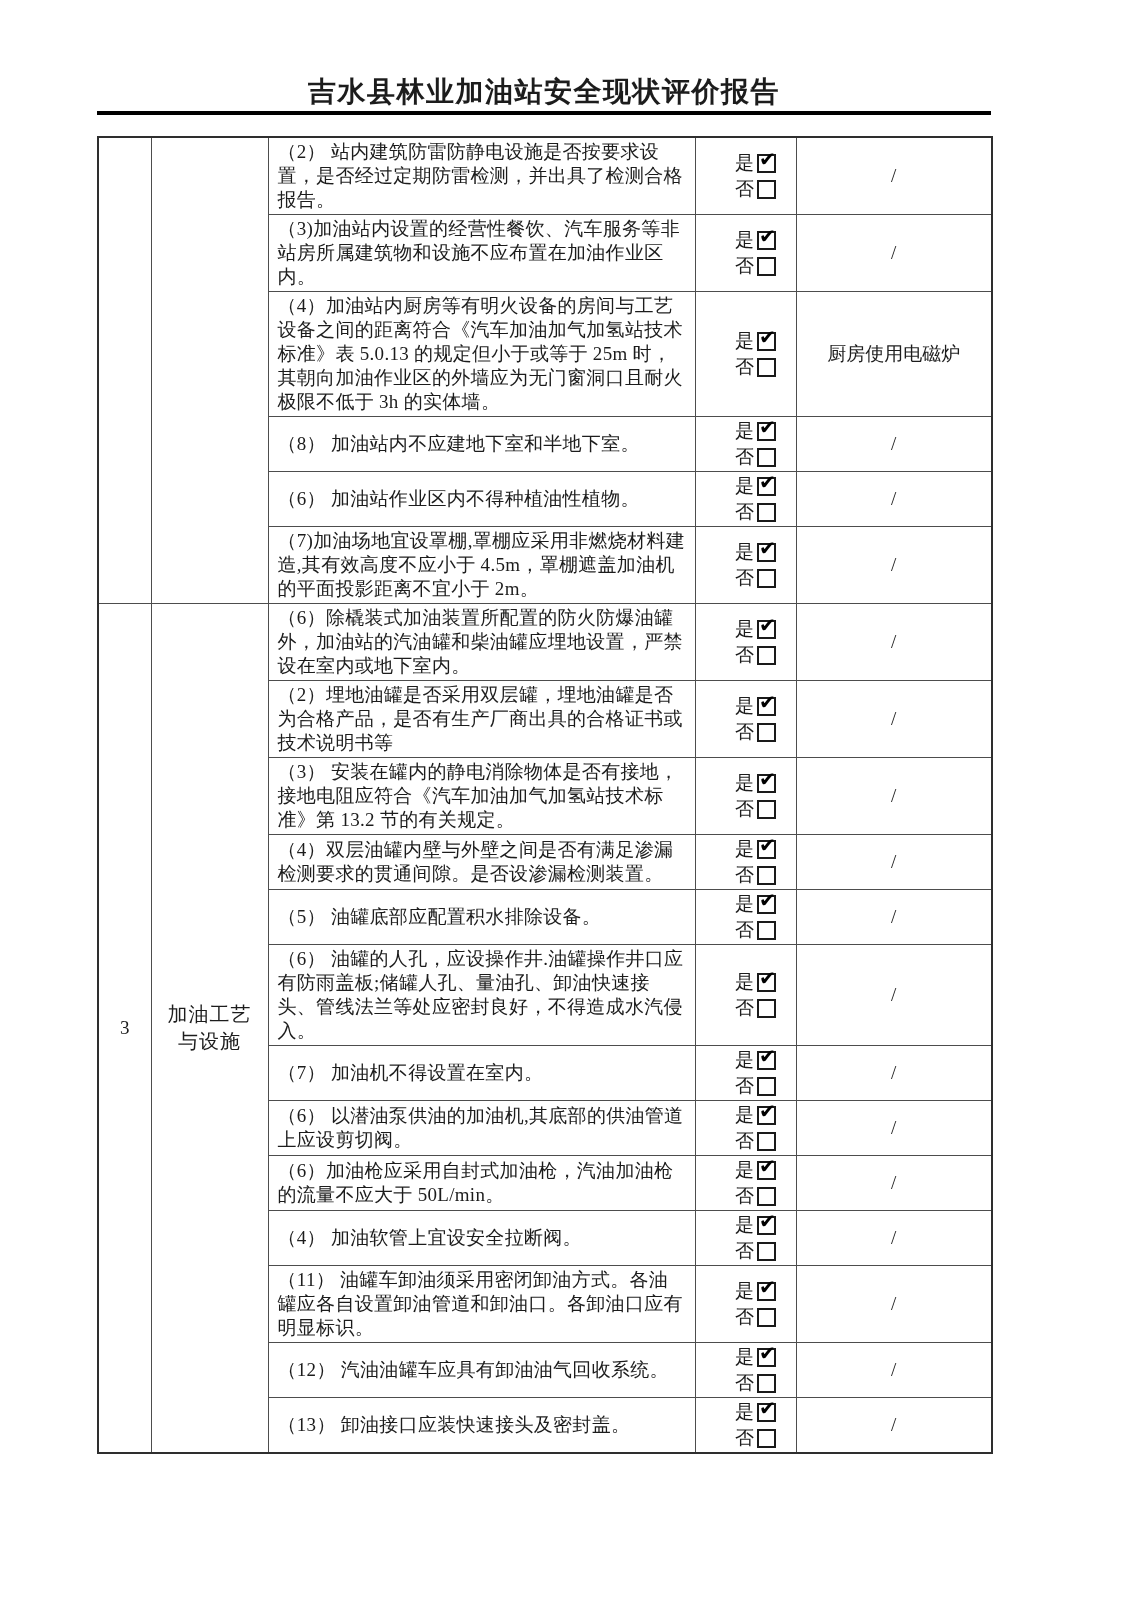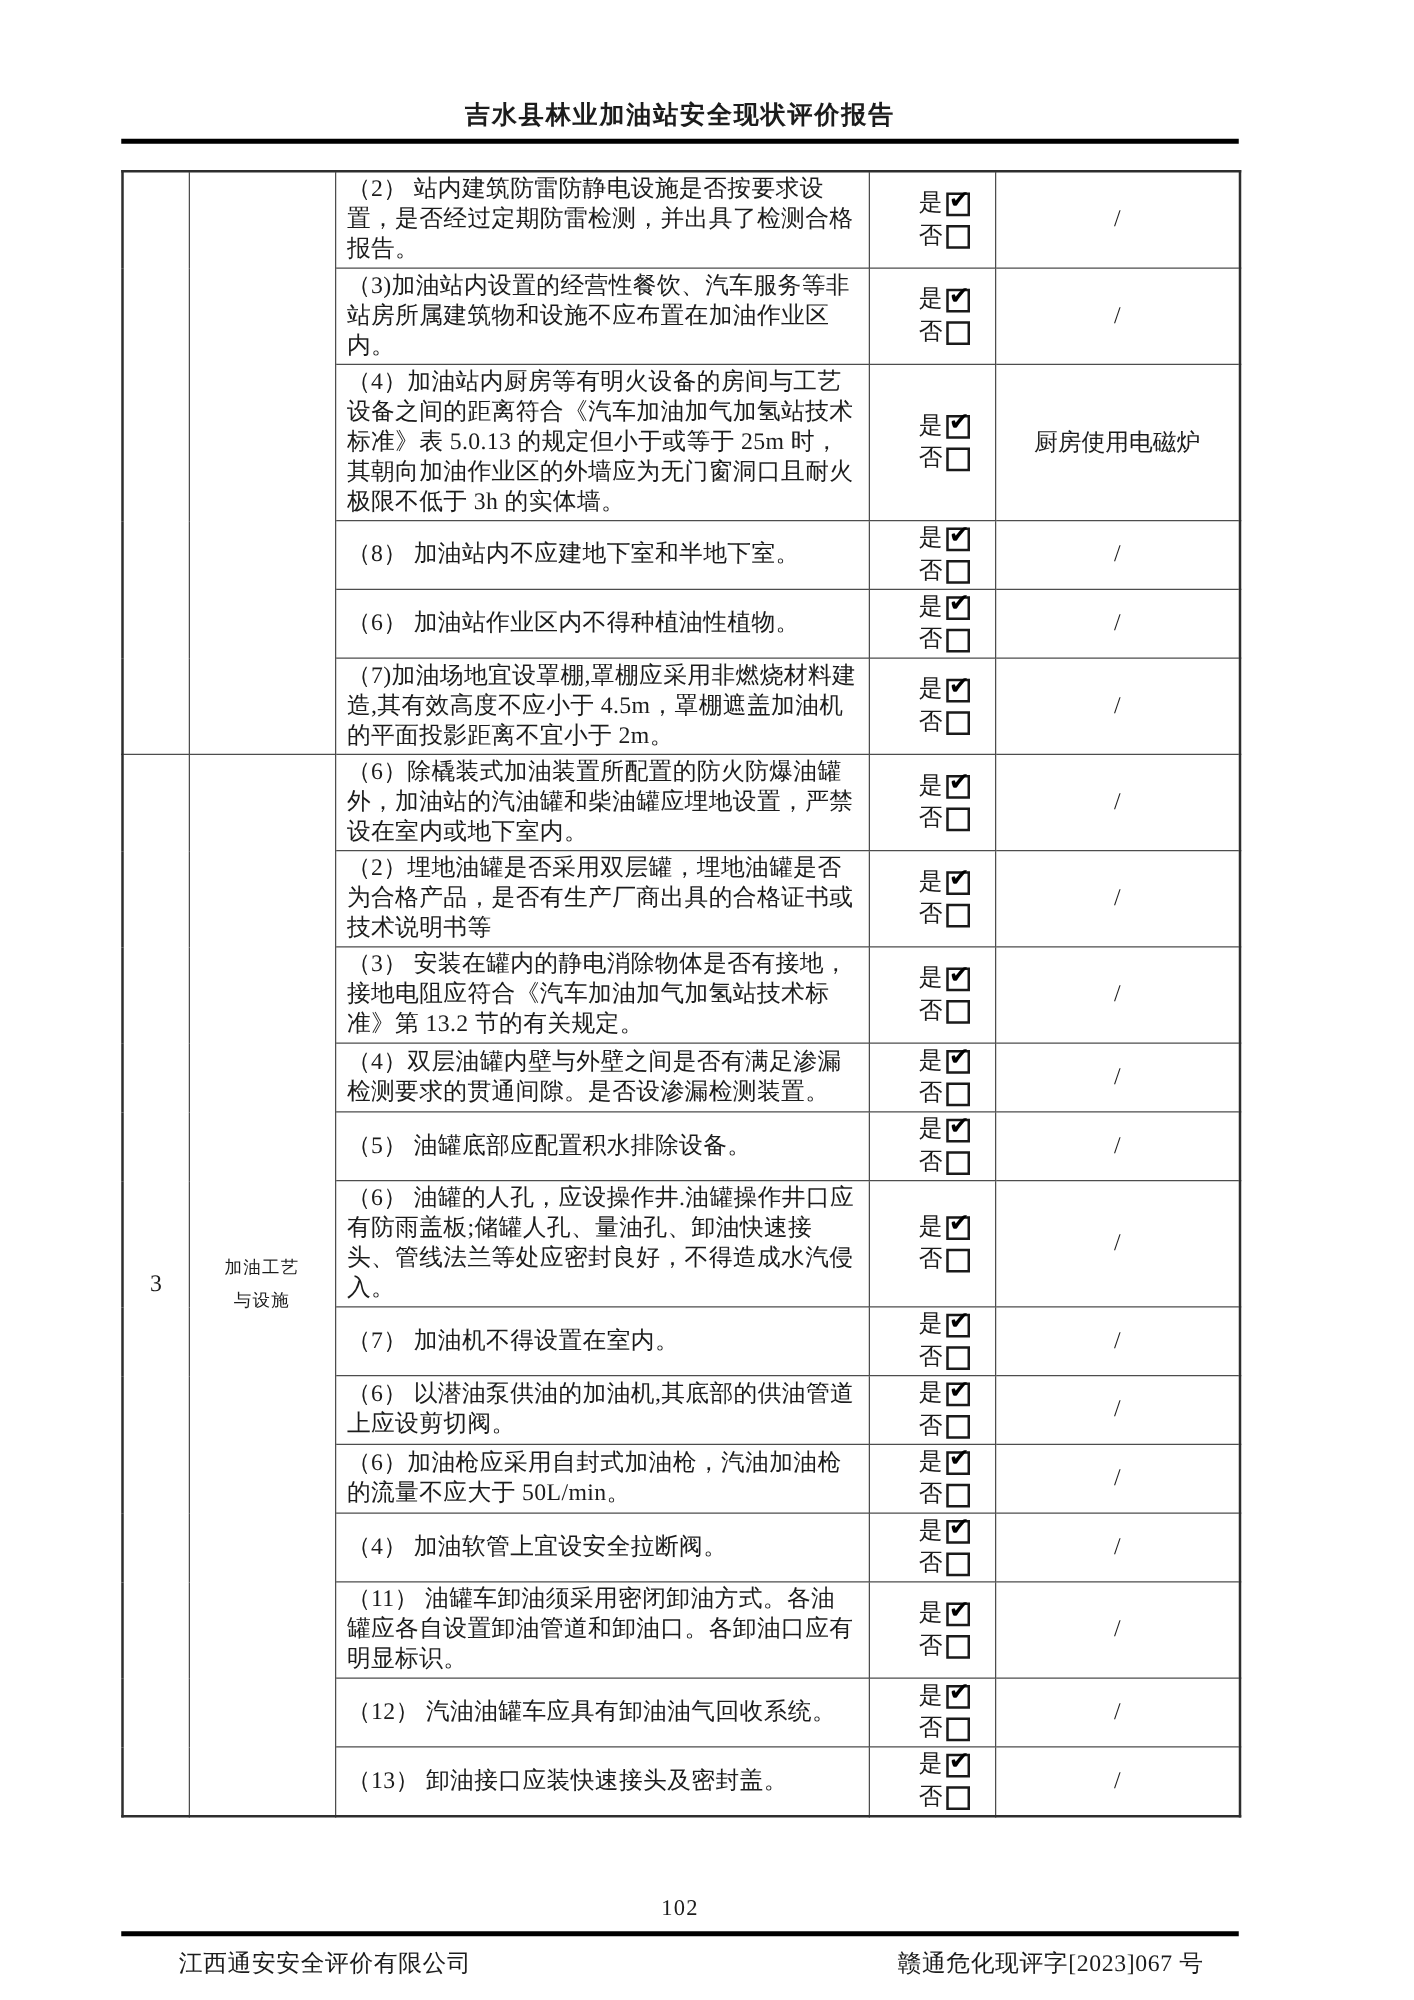--- a/index.html
+++ b/index.html
@@ -10,41 +10,41 @@
   }
   .page{
     box-sizing:border-box;
     width:1131px;height:1600px;
     padding:0 140px 16px 97px;
     display:flex;flex-direction:column;
   }
   
   .header{padding-top:80px;}
   .header-title{
-    text-align:center;font-size:20px;letter-spacing:1.5px;
+    text-align:center;font-size:28px;letter-spacing:1.5px;
     font-weight:600;line-height:24px;
   }
   .header-rule{height:4px;background:#000;margin-top:7px;}
   
   table.checklist{
     border-collapse:collapse;table-layout:fixed;
     width:894px;margin-top:21px;
     font-size:19px;
   }
   table.checklist td{
     border:1px solid #4d4d4d;
     vertical-align:middle;
     box-sizing:border-box;
   }
   table.checklist{border:2px solid #2e2e2e;}
   td.c-num{
     text-align:center;font-size:19px;
   }
   td.c-cat{
-    text-align:center;font-size:14px;line-height:27px;
+    text-align:center;font-size:20px;line-height:27px;
     white-space:pre-line;letter-spacing:1px;
   }
   td.c-content{
     padding:2px 8px 2px 9px;
     line-height:24px;letter-spacing:0.3px;
     text-align:left;
   }
   td.c-check{padding:1px 0;}
   .cbcol{display:flex;flex-direction:column;align-items:center;}
   .cbline{
@@ -401,22 +401,14 @@
           <span class="cblabel">否</span>
           <span class="cb"></span>
         </span>
       </div>
     </td>
     <td class="c-remark">/</td>
   </tr>
       </tbody>
   </table>
 
-  <div class="footer-block">
-    <div class="page-number">102</div>
-    <div class="footer-rule"></div>
-    <div class="footer-row">
-      <span>江西通安安全评价有限公司</span>
-      <span>赣通危化现评字[2023]067 号</span>
-    </div>
-  </div>
 
 </div>
 
 </body></html>

